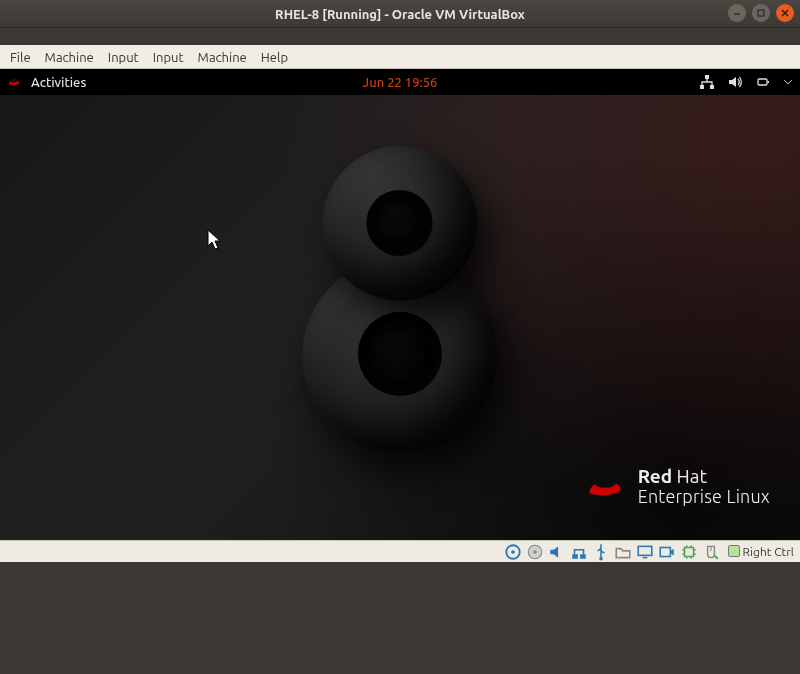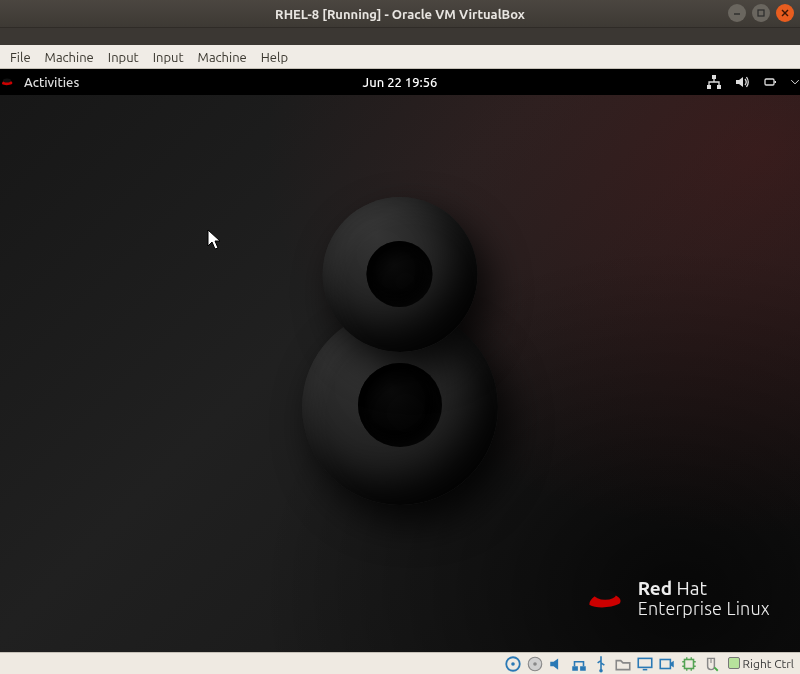--- a/index.html
+++ b/index.html
@@ -1,20 +1,20 @@
 <!DOCTYPE html>
 <html><head>
   <meta charset="utf-8">
   <style>
     * { margin: 0; padding: 0; box-sizing: border-box; }
     html, body { width: 800px; height: 674px; overflow: hidden; font-family: Ubuntu, "Segoe UI", sans-serif; }
     body { background: #3b3733; }
 
     
-    .vb-window { width: 800px; height: 674px; display: flex; flex-direction: column; }
+    .vb-window { width: 800px; height: 562px; display: flex; flex-direction: column; }
 
     .vb-titlebar {
       height: 28px;
       background: linear-gradient(#4b4640, #3d3934);
       display: flex; align-items: center; justify-content: center;
       position: relative;
       color: #e8e5e1; font-size: 13px; font-weight: 600;
       border-bottom: 1px solid #2f2b27;
     }
     .vb-titlebar .window-controls {
@@ -45,21 +45,21 @@
       position: relative;
       overflow: hidden;
     }
 
     
     .gnome-top {
       height: 26px;
       background: #000;
       color: #ddd;
       display: flex; align-items: center; justify-content: space-between;
-      padding: 0 0;
+      padding: 0 7px;
       font-size: 13px;
     }
     .gnome-left { display: flex; align-items: center; gap: 8px; }
     .gnome-center { position: absolute; left: 0; right: 0; text-align: center; pointer-events: none; }
     .gnome-right { display: flex; align-items: center; gap: 12px; }
     .fedora-icon { width: 16px; height: 16px; }
 
     
     .wallpaper {
       position: absolute; top: 26px; left: 0; right: 0; bottom: 0;
@@ -166,21 +166,21 @@
 
     <div class="gnome-top">
       <div class="gnome-left">
         <svg class="fedora-icon" viewBox="0 0 32 24">
           <path d="M4 16 C4 10, 12 6, 18 8 C24 10, 26 14, 24 16 C18 19, 8 19, 4 16 Z" fill="#cc0000"></path>
           <ellipse cx="14" cy="9" rx="8" ry="4" fill="#111"></ellipse>
         </svg>
         <span style="font-weight:500;">Activities</span>
       </div>
       <div class="gnome-center">
-        <span style="font-weight:500;color:#ffffff;">Jun 22  19:56</span>
+        <span style="font-weight:500;color:#c2410c;">Jun 22  19:56</span>
       </div>
       <div class="gnome-right">
         <svg class="gicon" viewBox="0 0 16 16">
           <rect x="6" y="1" width="4" height="4" fill="#ddd"></rect>
           <rect x="1" y="11" width="4" height="4" fill="#ddd"></rect>
           <rect x="11" y="11" width="4" height="4" fill="#ddd"></rect>
           <path d="M8 5 V8 M3 11 V8 H13 V11" stroke="#ddd" stroke-width="1.3" fill="none"></path>
         </svg>
         <svg class="gicon" viewBox="0 0 16 16">
           <path d="M2 6 H5 L9 3 V13 L5 10 H2 Z" fill="#ddd"></path>

